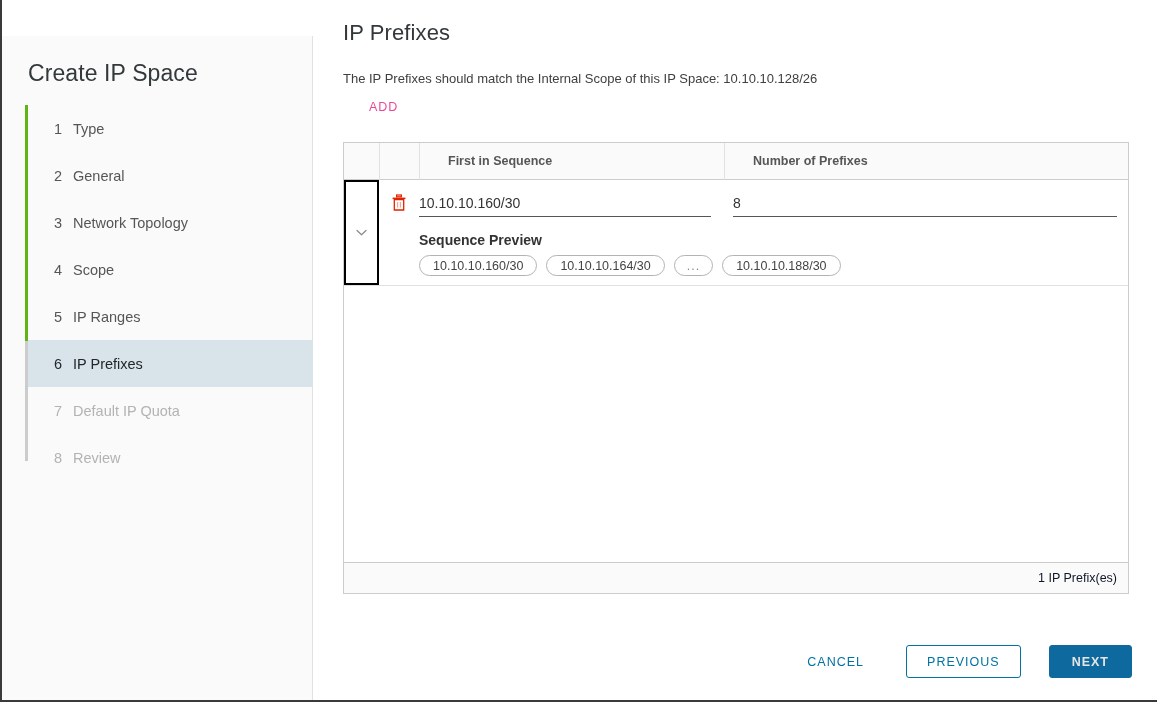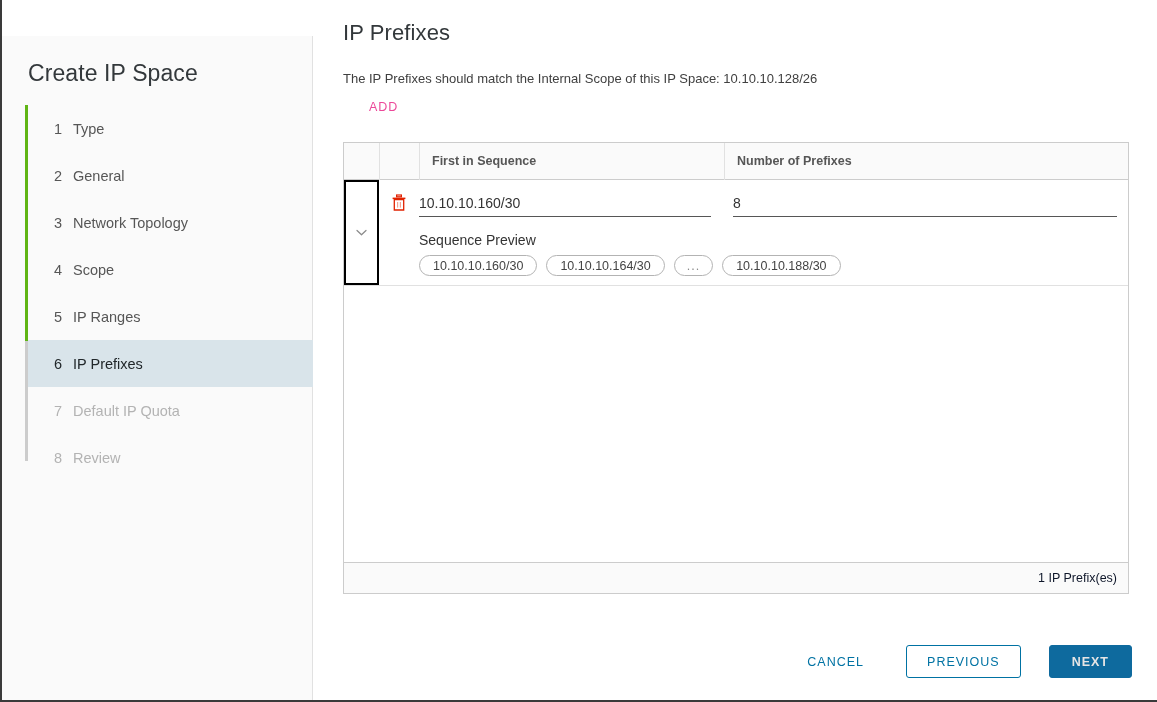--- a/index.html
+++ b/index.html
@@ -128,21 +128,21 @@
     border-bottom: 1px solid #cccccc;
     align-items: center;
   }
   .th {
     height: 37px;
     display: flex;
     align-items: center;
     font-size: 12.5px;
     font-weight: bold;
     color: #565656;
-    padding-left: 12px;
+    padding-left: 28px;
   }
   .th.sep { border-left: 1px solid #e1e1e1; }
   .th-exp { width: 35px; flex: 0 0 35px; padding: 0; }
   .th-del { width: 40px; flex: 0 0 40px; padding: 0; }
   .th-first { width: 305px; flex: 0 0 305px; }
   .th-count { flex: 1 1 auto; }
 
   .row {
     display: flex;
     border-bottom: 1px solid #e1e1e1;
@@ -178,20 +178,21 @@
     font-size: 14px;
     color: #333333;
     padding: 2px 0 5px 0;
     outline: none;
   }
 
   .seq-label {
     font-size: 14px;
     color: #333333;
     margin: 15px 0 0 0;
+    font-weight: bold;
   }
   .chips {
     display: flex;
     gap: 9px;
     margin-top: 7px;
     align-items: center;
   }
   .chip {
     border: 1px solid #b3b3b3;
     border-radius: 11px;

